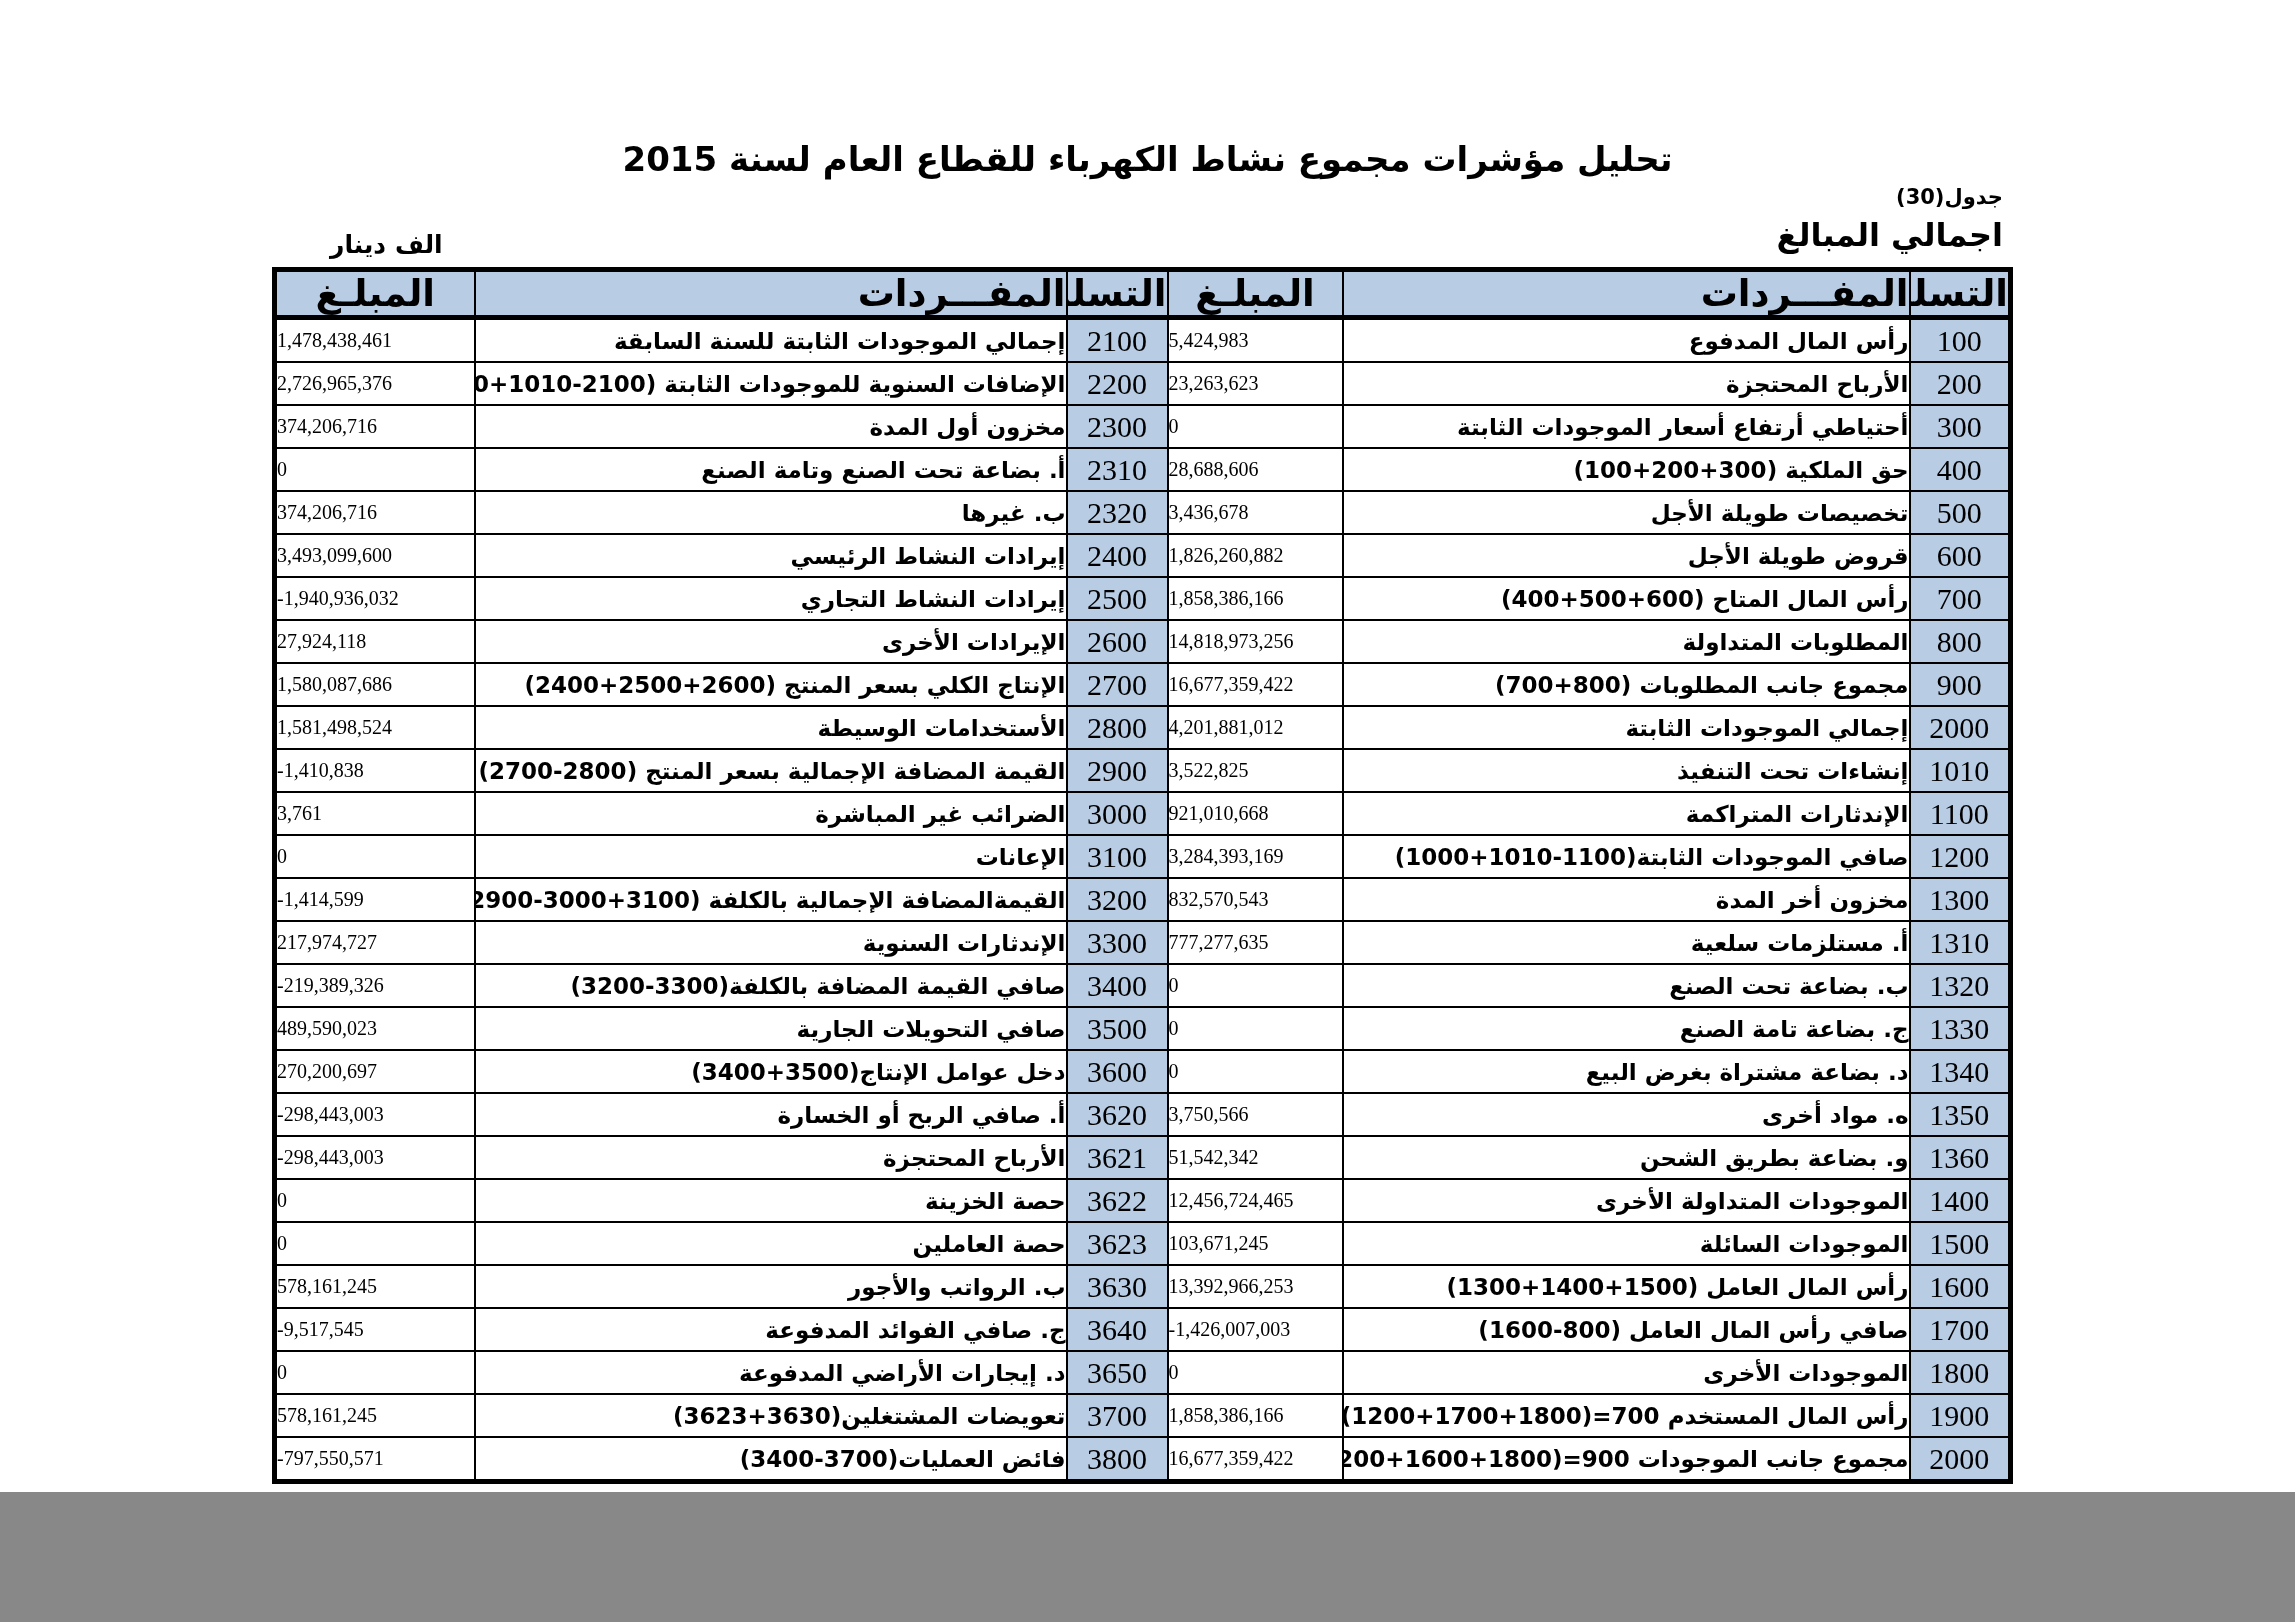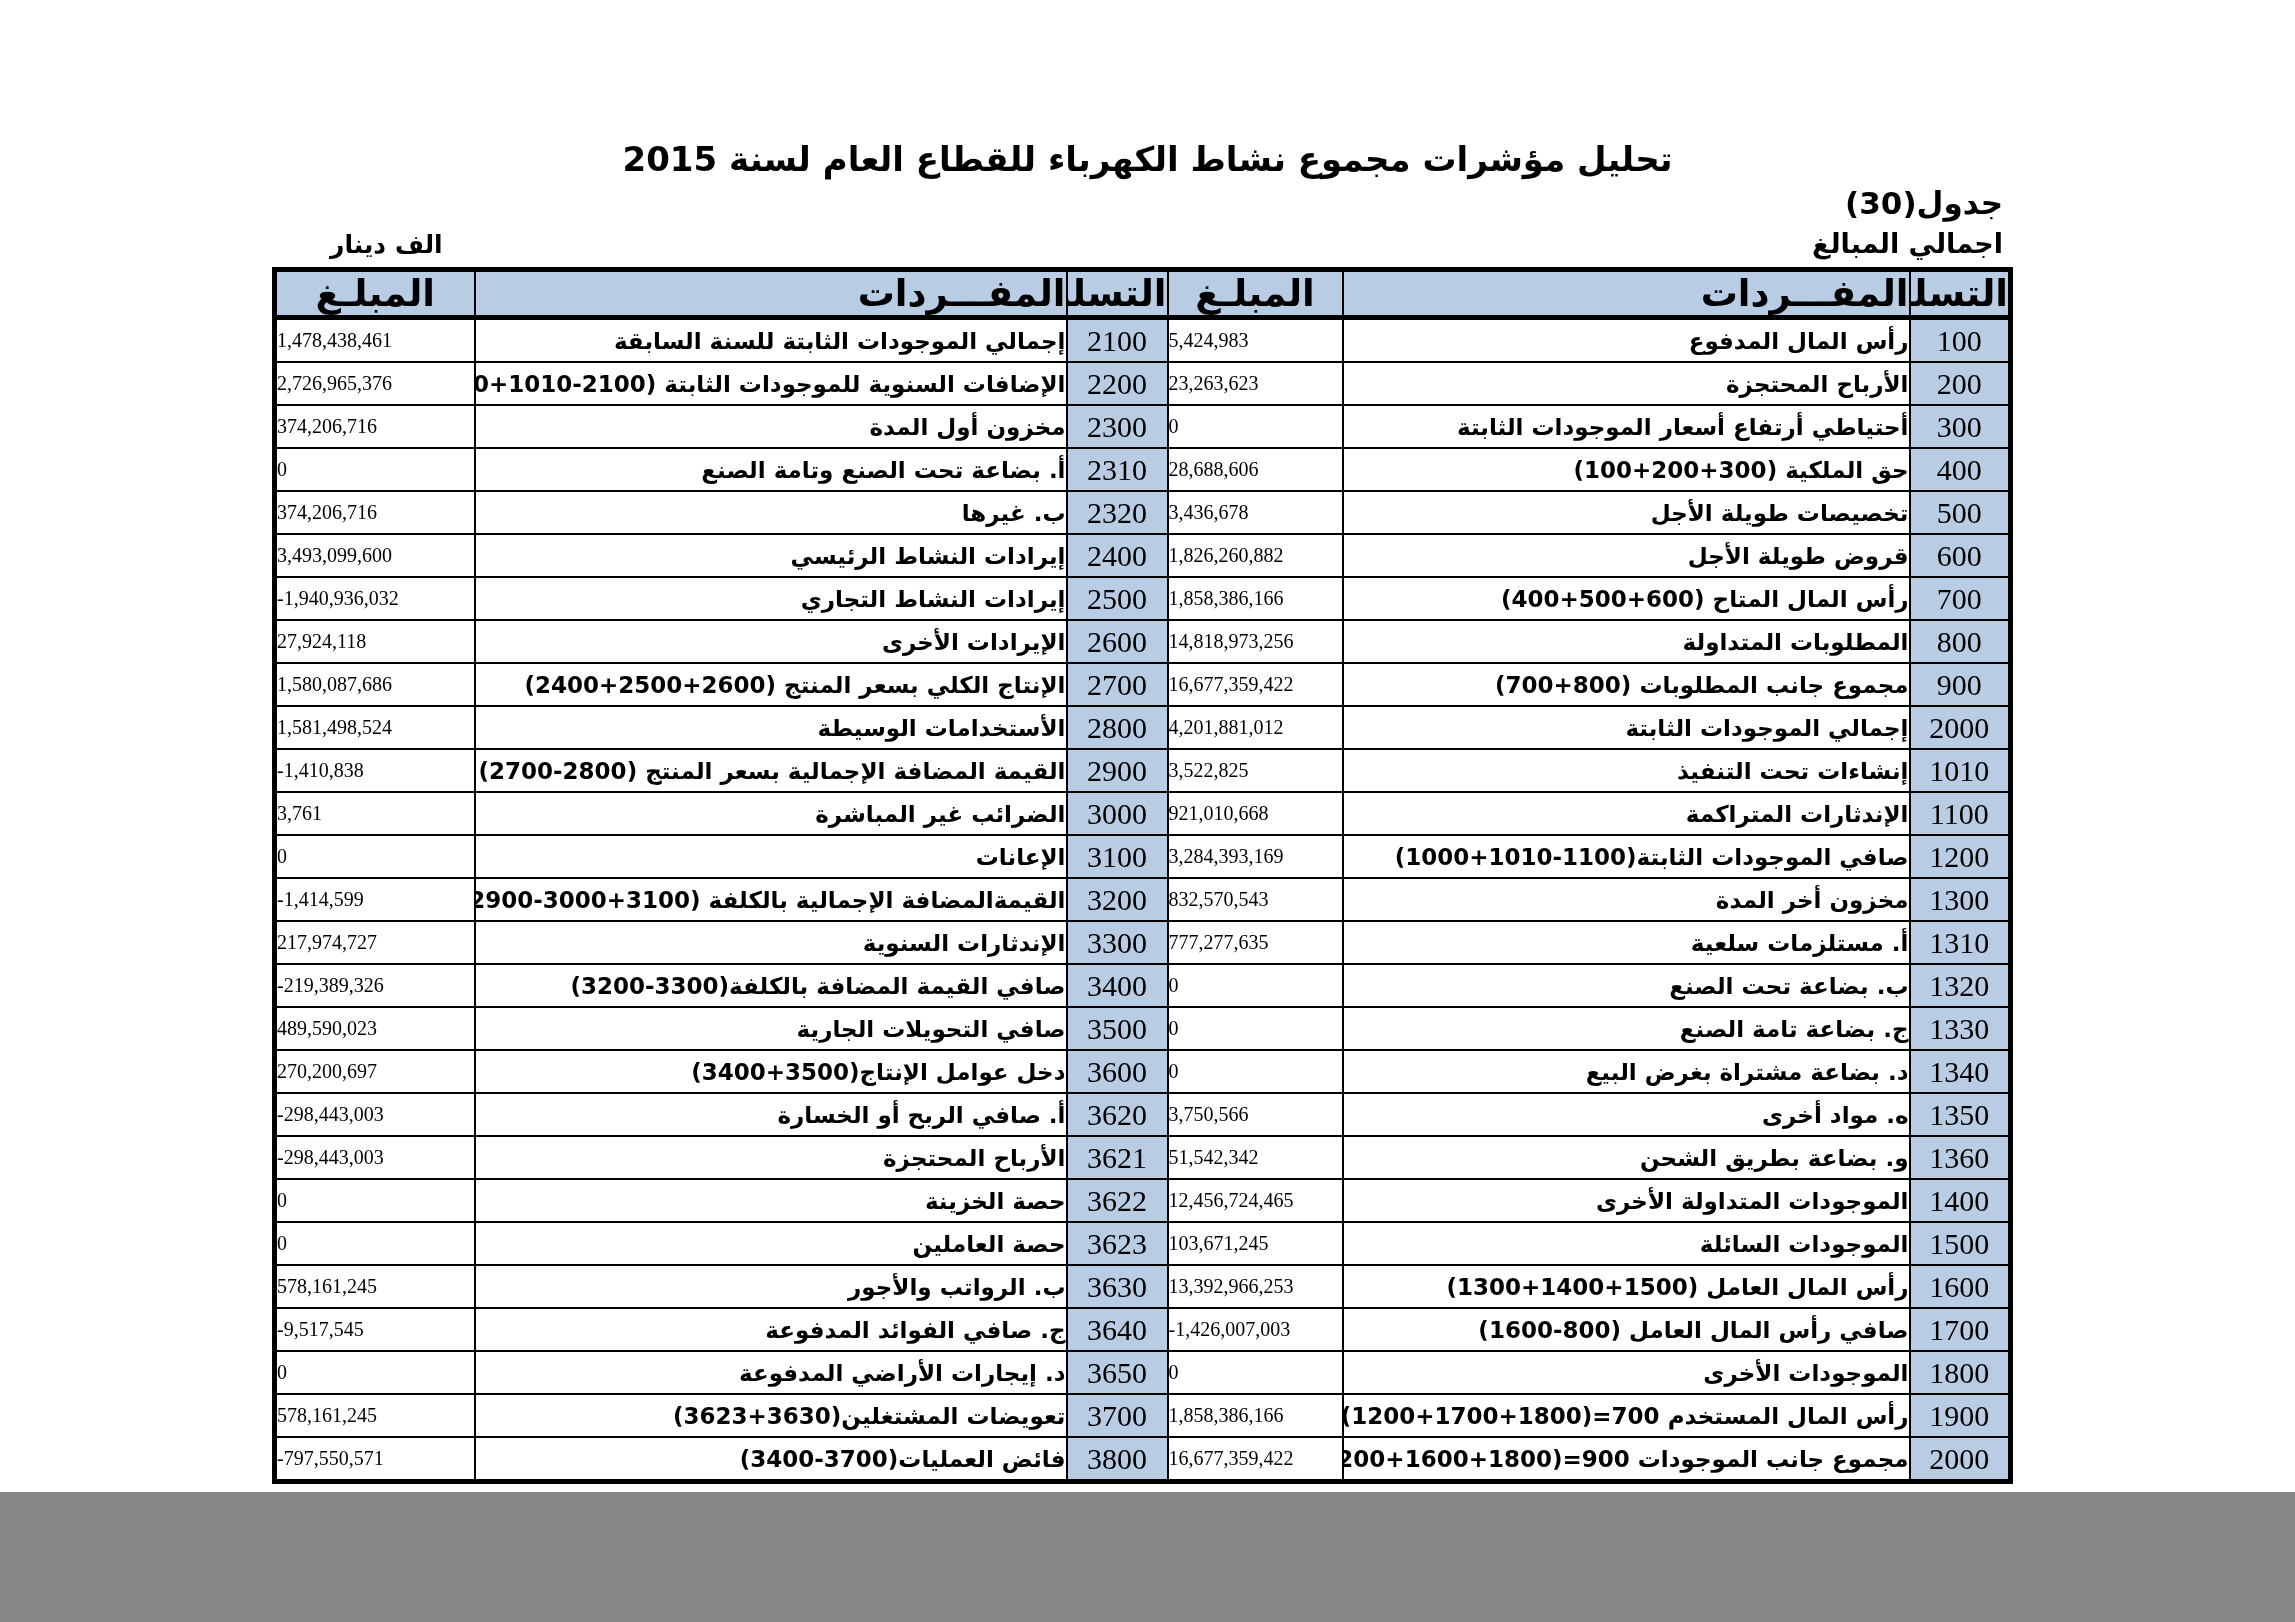--- a/index.html
+++ b/index.html
@@ -19,27 +19,27 @@
   .page-title{
     position:absolute;top:139px;left:0;right:0;
     text-align:center;direction:rtl;
     font-family:"DejaVu Sans",sans-serif;
     font-weight:bold;font-size:34px;white-space:nowrap;
   }
   .table-label{
     position:absolute;top:185px;right:292px;
     direction:rtl;text-align:right;
     font-family:"DejaVu Sans",sans-serif;
-    font-weight:bold;font-size:31px;white-space:nowrap;
+    font-weight:bold;font-size:21px;white-space:nowrap;
   }
   .subtitle{
-    position:absolute;top:228px;right:292px;
+    position:absolute;top:216px;right:292px;
     direction:rtl;text-align:center;
     font-family:"DejaVu Sans",sans-serif;
-    font-weight:bold;font-size:27px;white-space:nowrap;
+    font-weight:bold;font-size:32px;white-space:nowrap;
   }
   .unit-note{
     position:absolute;top:230px;left:330px;
     direction:rtl;text-align:left;
     font-family:"DejaVu Sans",sans-serif;
     font-weight:bold;font-size:25px;white-space:nowrap;
   }
   table.main{
     position:absolute;left:272px;top:267px;
     width:1738px;

